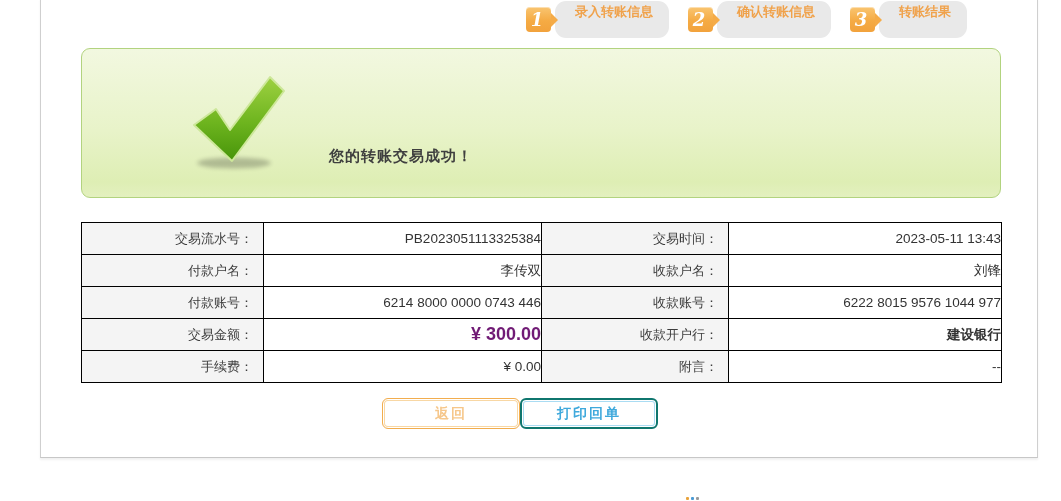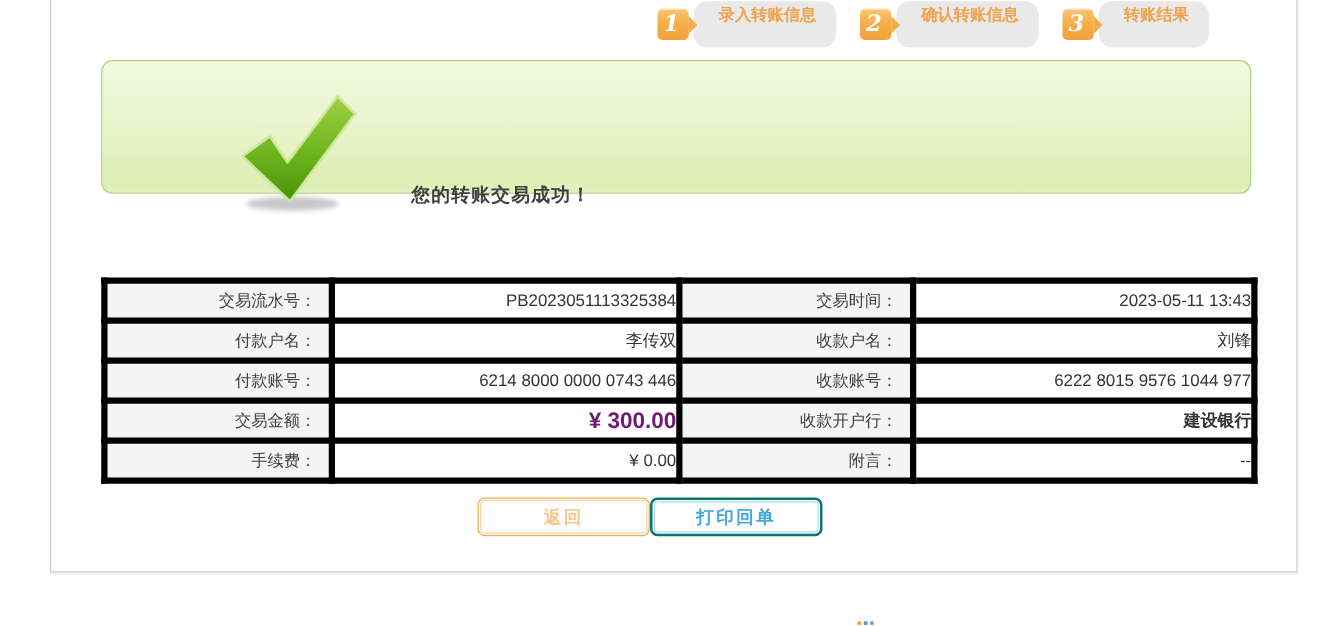--- a/index.html
+++ b/index.html
@@ -22,31 +22,31 @@
   .step-badge::after { content:""; position:absolute; right:-7px; top:50%; transform:translateY(-50%);
                        border-left:7px solid #f5ab47; border-top:7px solid transparent;
                        border-bottom:7px solid transparent; }
   .step-num { color:#fff; font-family:"DejaVu Serif", serif; font-style:italic;
               font-size:18px; font-weight:bold; line-height:1; padding-right:3px; }
   .step-pill { margin-left:4px; height:37px; line-height:21px; padding:0 16px 0 20px;
                background:#e9e9e9; border-radius:11px; color:#f0a24b; font-weight:bold;
                font-size:13px; white-space:nowrap; }
 
   
-  .banner { position:absolute; left:40px; top:50px; width:920px; height:107px;
+  .banner { position:absolute; left:40px; top:50px; width:920px; height:150px;
             border:1px solid #b2d37f; border-radius:9px;
             background:linear-gradient(180deg,#f2f8e0 0%, #e8f3c9 55%, #deeeb4 90%, #e3f0bf 100%);
             display:flex; align-items:center; }
   .check-wrap { position:absolute; left:100px; top:24px; width:110px; height:100px; }
   .banner-msg { position:absolute; left:247px; top:98px; font-size:15px; font-weight:bold;
                 color:#3f3f3f; letter-spacing:1px; }
 
   
   .details { position:absolute; left:40px; top:224px; border-collapse:collapse; table-layout:fixed; }
-  .details td { border:5px solid #000000; height:32px; font-size:13px; }
+  .details td { border:1px solid #000000; height:32px; font-size:13px; }
   .details col.c-label-l { width:182px; }
   .details col.c-value-l { width:278px; }
   .details col.c-label-r { width:187px; }
   .details col.c-value-r { width:273px; }
   td.lbl { background:#f4f4f4; text-align:right; padding-right:10px; color:#3d3d3d; }
   td.val { background:#fff; text-align:right; padding-left:13px; color:#333; font-size:13.5px; }
   td.val.amount { color:#701a75; font-weight:bold; font-size:18px; }
   td.val.bold { font-weight:bold; }
 
   

